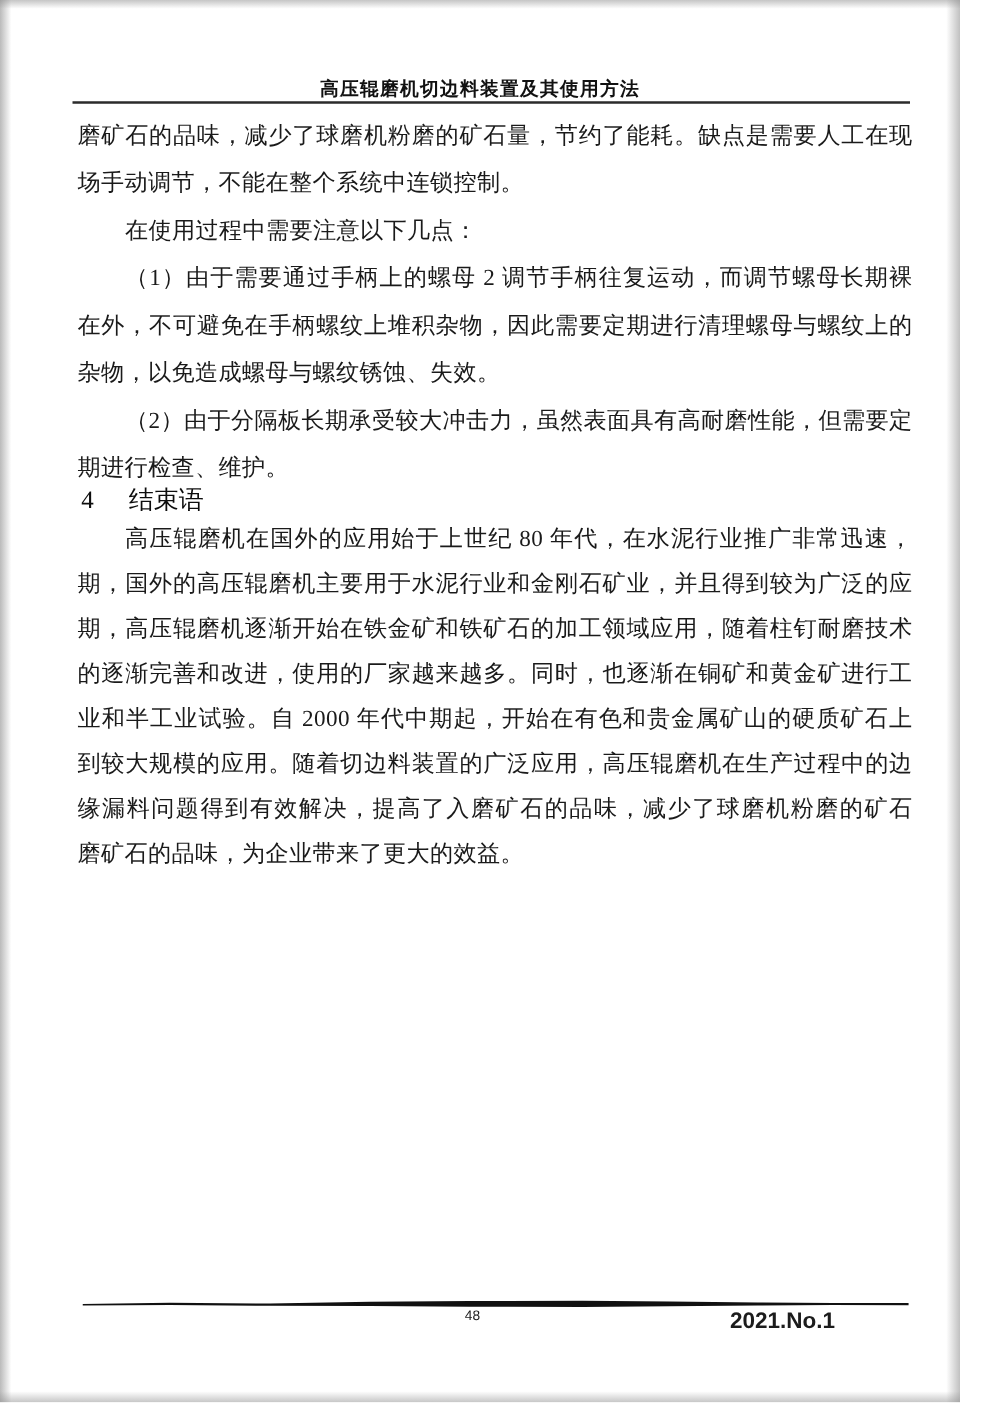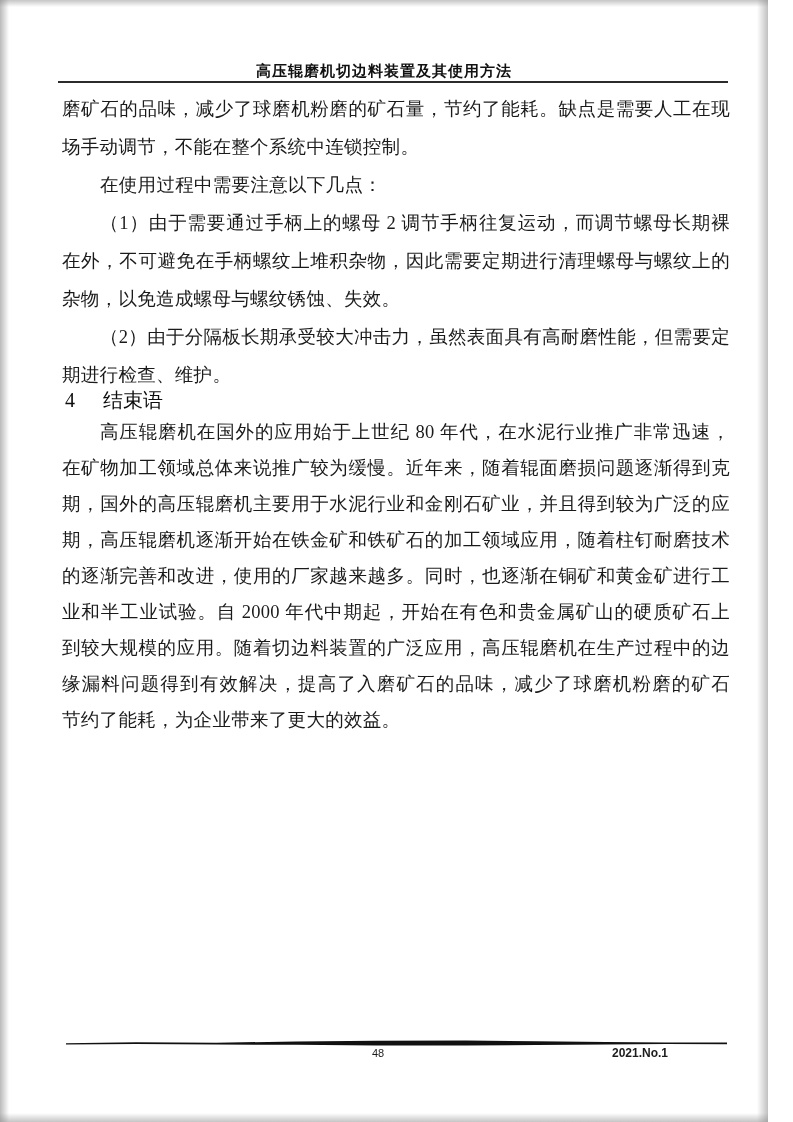--- a/index.html
+++ b/index.html
@@ -85,21 +85,21 @@
     top: 1047px; left: 0; right: 12px;
     text-align: center;
     font-family: "Liberation Sans", "DejaVu Sans", sans-serif;
     font-size: 11px;
     color: #1c1c1c;
   }
   .footer-issue {
     position: absolute;
     top: 1046px; right: 100px;
     font-family: "Liberation Sans", "DejaVu Sans", sans-serif;
-    font-size: 12px;
+    font-size: 18px;
     font-weight: 600;
     color: #1c1c1c;
   }
 </style>
 </head>
 <body>
 
 <div class="page">
 
   <div class="edge edge-left"></div>
@@ -132,37 +132,36 @@
       </div>
 
     <div class="section-heading">
       <span class="sec-num">4</span><span>结束语</span>
     </div>
 
     <div class="sec2">
 
         <div class="line full indent">高压辊磨机在国外的应用始于上世纪 80 年代，在水泥行业推广非常迅速，但</div>
 
-        <div class="line full">在矿物加工领域总体来说推广较为缓慢。近年来，随着辊面磨损问题逐渐得到克</div>
 
 
         <div class="line full">期，国外的高压辊磨机主要用于水泥行业和金刚石矿业，并且得到较为广泛的应</div>
 
 
         <div class="line full">期，高压辊磨机逐渐开始在铁金矿和铁矿石的加工领域应用，随着柱钉耐磨技术</div>
 
         <div class="line full">的逐渐完善和改进，使用的厂家越来越多。同时，也逐渐在铜矿和黄金矿进行工</div>
 
         <div class="line full">业和半工业试验。自 2000 年代中期起，开始在有色和贵金属矿山的硬质矿石上得</div>
 
         <div class="line full">到较大规模的应用。随着切边料装置的广泛应用，高压辊磨机在生产过程中的边</div>
 
         <div class="line full">缘漏料问题得到有效解决，提高了入磨矿石的品味，减少了球磨机粉磨的矿石量，</div>
 
-        <div class="line end">节约了能耗，为企业带来了更大的效益。</div>
+        <div class="line end">磨矿石的品味，为企业带来了更大的效益。</div>
       </div>
 
   </div>
 
   <svg class="footer-rule" viewBox="0 0 661 8" preserveAspectRatio="none">
     <polygon fill="#111111" points="0,4.2 70,3.2 150,3.8 230,2.4 310,1.8 400,1.6 470,2.2 540,3.0 600,3.4 661,3.4 661,5.2 600,5.0 540,5.4 470,6.0 400,6.6 310,6.4 230,5.8 150,5.6 70,5.0 0,5.4"></polygon>
   </svg>
 
   <div class="footer-pagenum">48</div>
 

